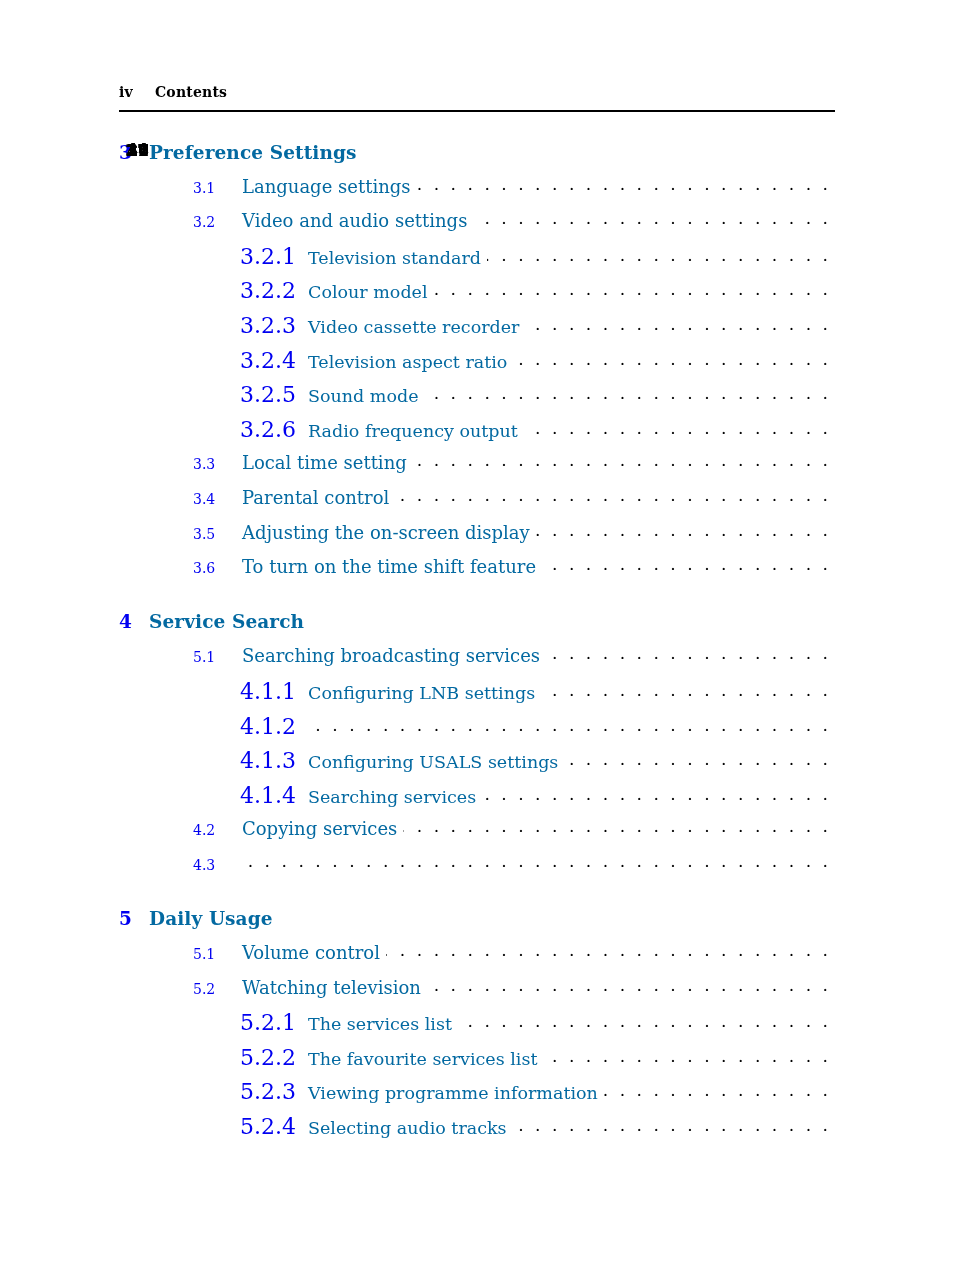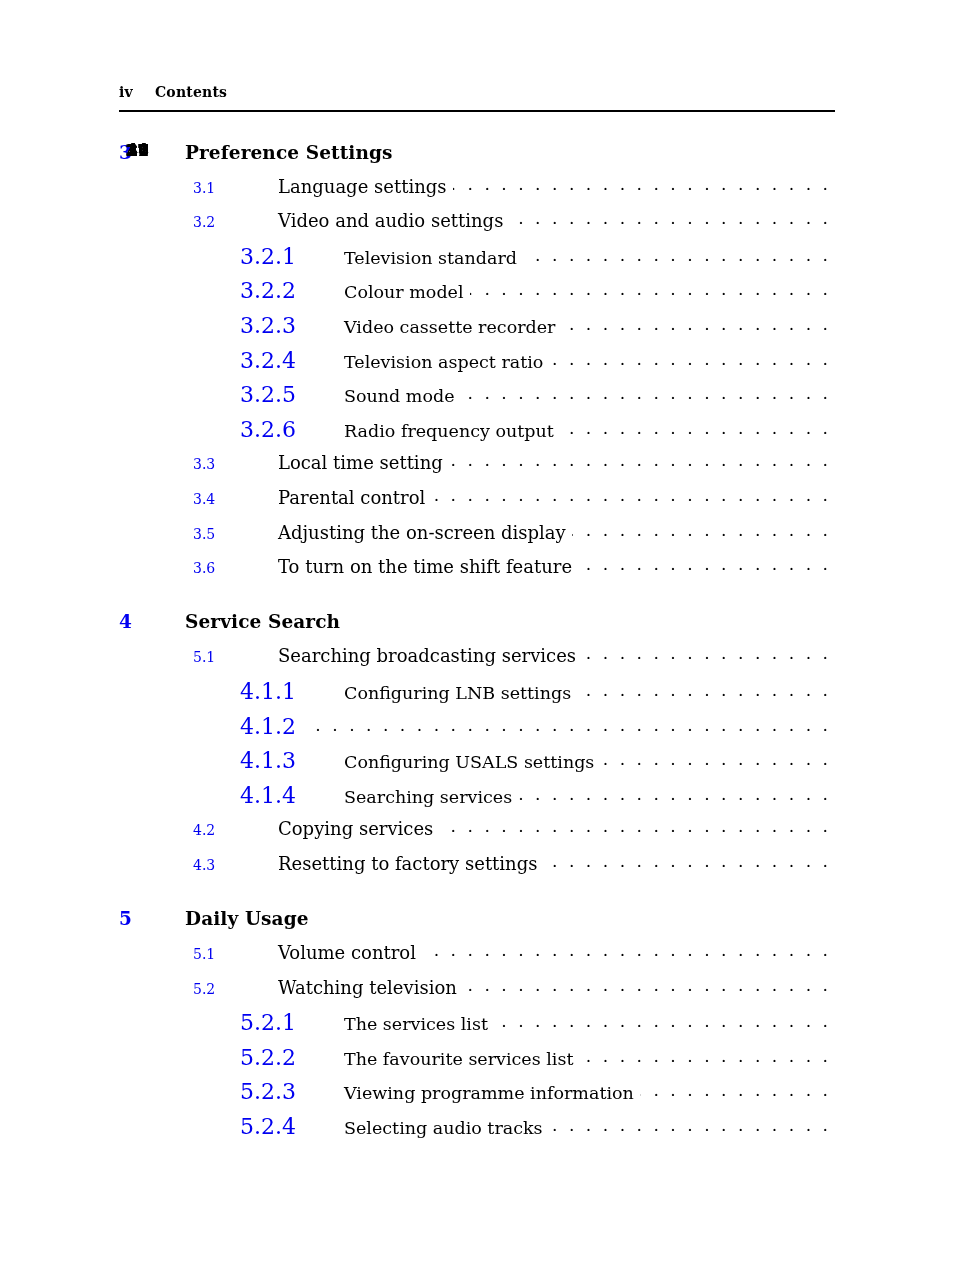--- a/index.html
+++ b/index.html
@@ -66,22 +66,21 @@
     height: 34.6px;
     white-space: nowrap;
   }
 
   .toc-row .num {
     flex: 0 0 auto;
     color: #0000f0;
   }
   .toc-row .title {
     flex: 0 0 auto;
-    color: #000000;
-    padding-left: 36px;
+    color: #0369a1;
   }
   .toc-row .leader {
     flex: 1 1 auto;
     overflow: hidden;
     margin: 0 4px 0 6px;
     position: relative;
     height: 1em;
   }
   .toc-row .leader::before {
     content: ". . . . . . . . . . . . . . . . . . . . . . . . . . . . . . . . . . . . . . . . . . . . . . . . . . . . . . . . . . . . . . . . . . . . . . . . . . . . . .";
@@ -277,21 +276,20 @@
         <span class="page">33</span>
       </div>
       <div class="toc-row level-section">
         <span class="num">4.2</span>
         <span class="title">Copying services</span>
         <span class="leader"></span>
         <span class="page">36</span>
       </div>
       <div class="toc-row level-section">
         <span class="num">4.3</span>
-        <span class="title">Resetting to factory settings</span>
         <span class="leader"></span>
         <span class="page">36</span>
       </div>
       <div class="toc-row level-chapter">
         <span class="num">5</span>
         <span class="title">Daily Usage</span>
         <span class="leader"></span>
         <span class="page">37</span>
       </div>
       <div class="toc-row level-section">

